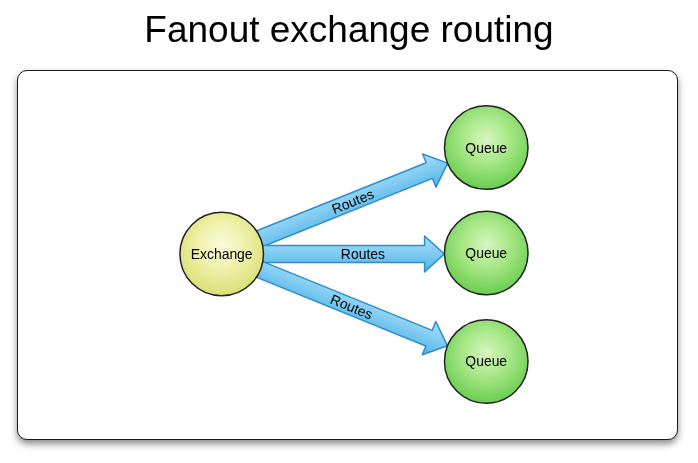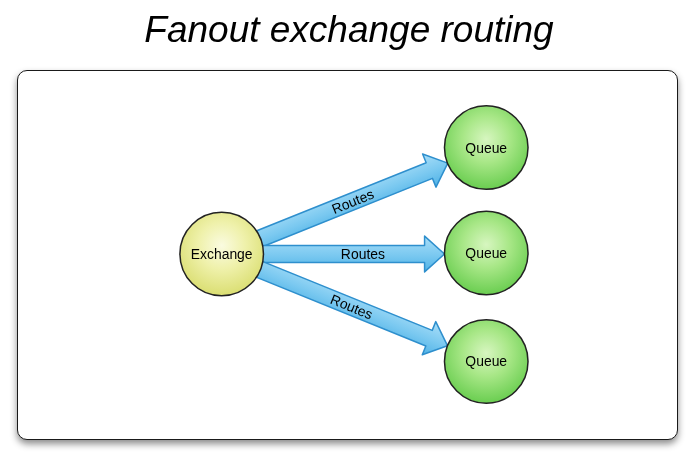--- a/index.html
+++ b/index.html
@@ -22,21 +22,20 @@
     left: 0;
     width: 698px;
     height: 52px;
     line-height: 52px;
     text-align: center;
     font-size: 37px;
     font-weight: 400;
     color: #000000;
     letter-spacing: 0px;
     white-space: nowrap;
-    font-style: italic;
   }
   .diagram-canvas {
     position: absolute;
     left: 17px;
     top: 70px;
     width: 661px;
     height: 370px;
     background: #ffffff;
     border: 1.5px solid #1a1a1a;
     border-radius: 10px;

